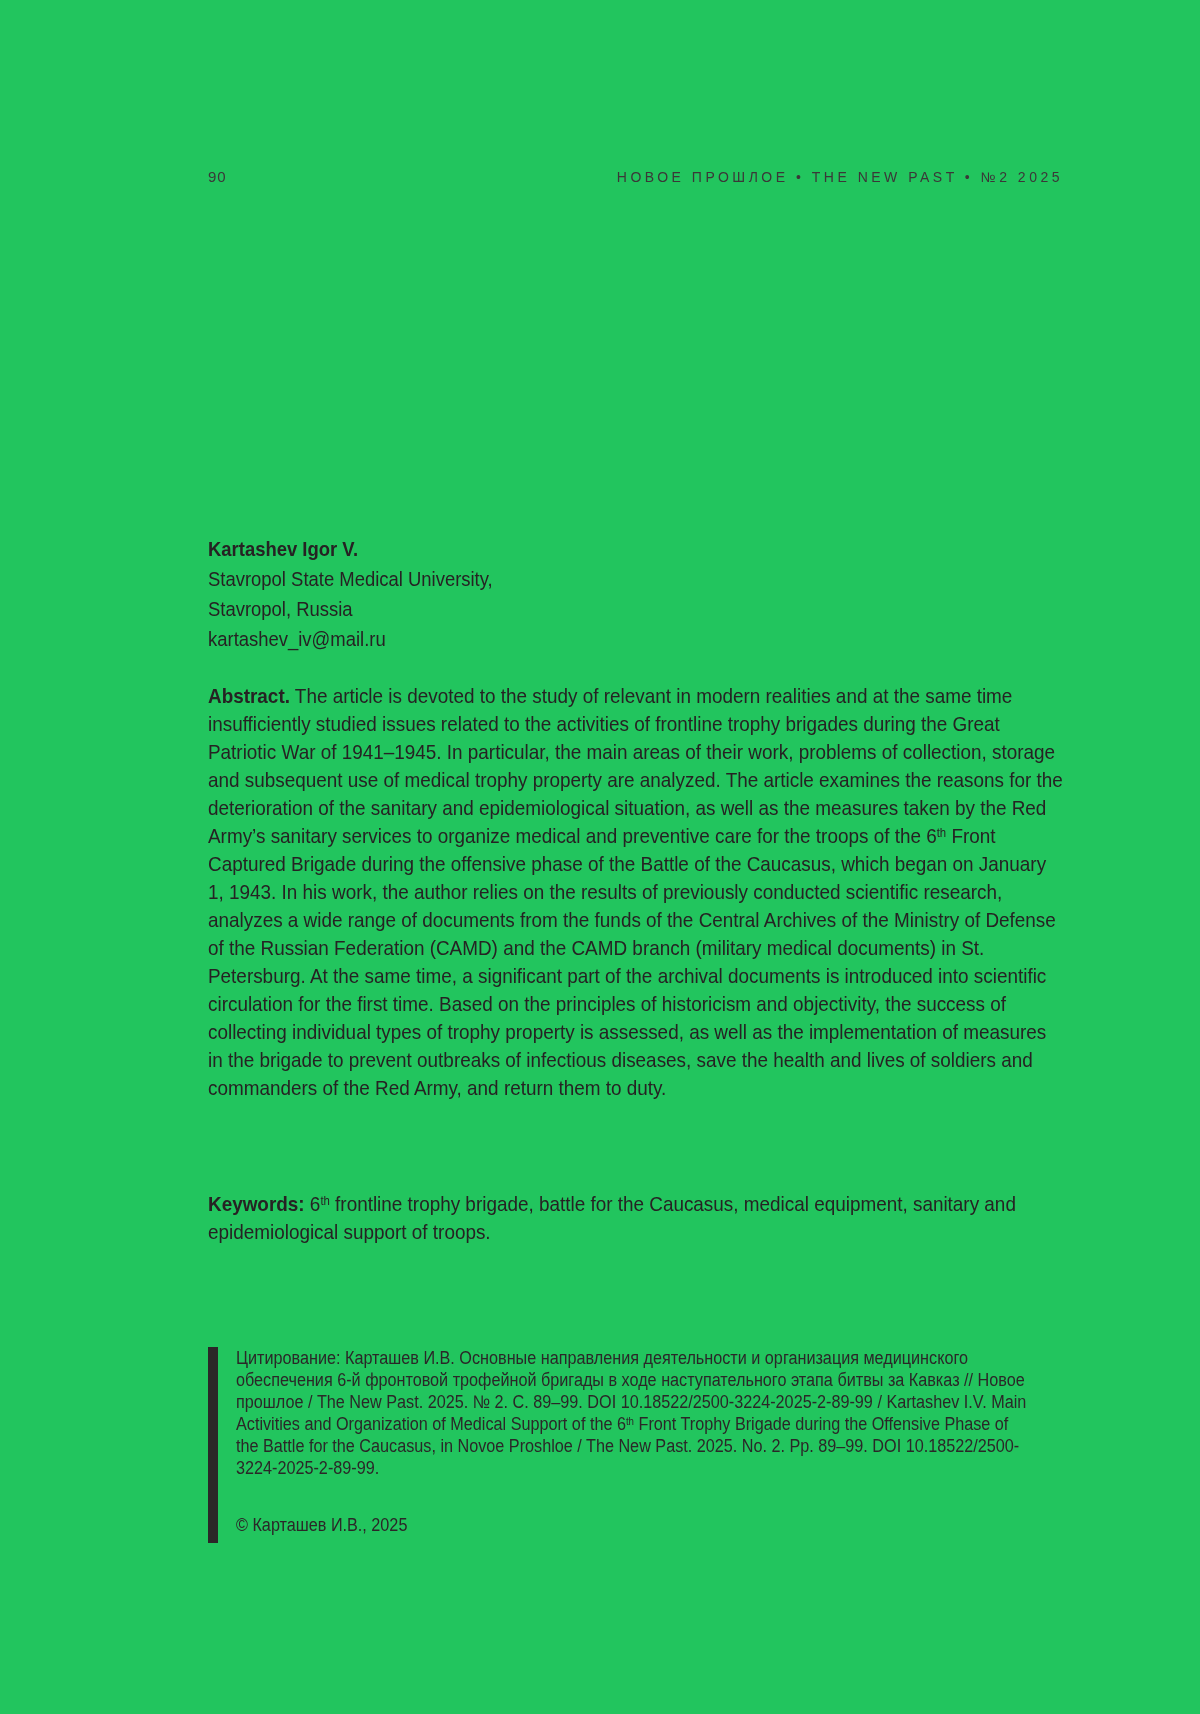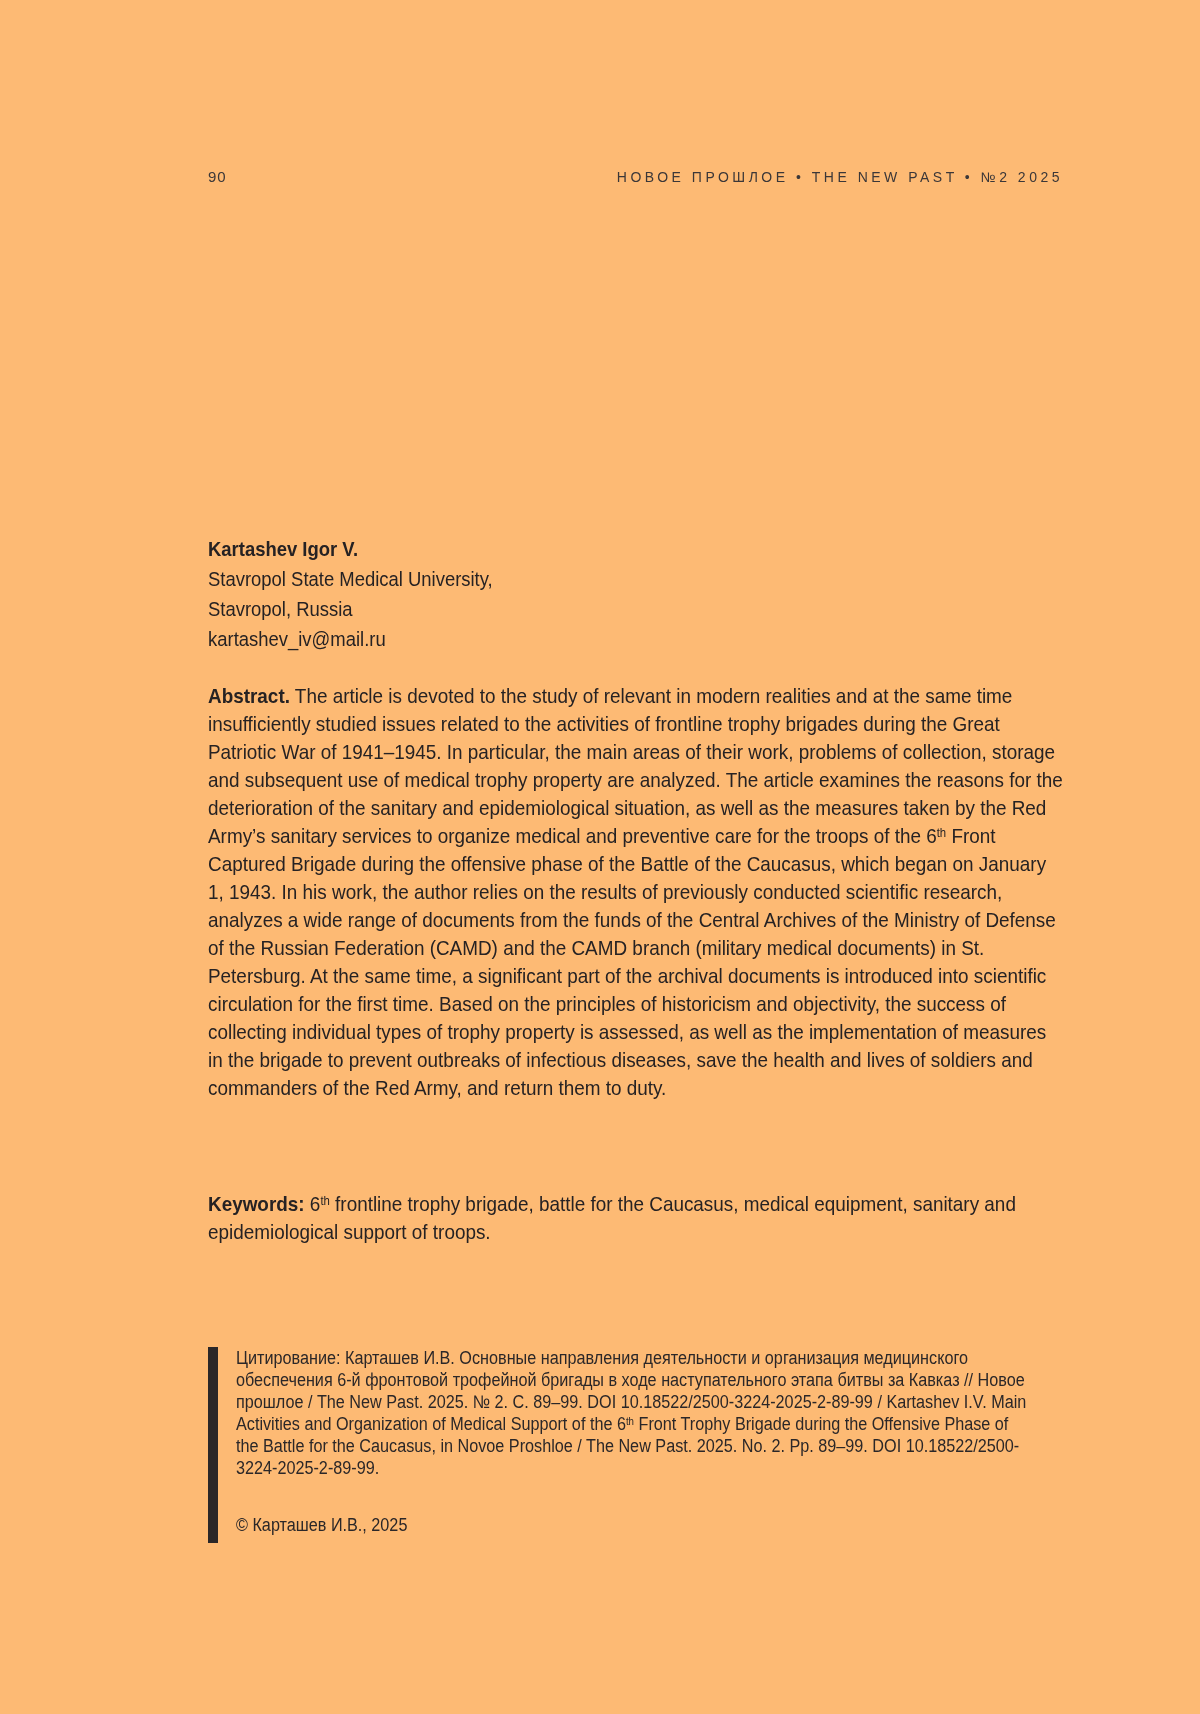--- a/index.html
+++ b/index.html
@@ -1,20 +1,20 @@
 <!DOCTYPE html>
 <html><head>
 <meta charset="utf-8">
 <style>
   html, body { margin: 0; padding: 0; background: #ffffff; }
   .page {
     position: relative;
     width: 1200px;
     height: 1714px;
-    background: #fdba74;
+    background: #22c55e;
     font-family: "Liberation Sans", sans-serif;
     color: #262223;
     overflow: hidden;
   }
   
   .header {
     position: absolute;
     top: 168px;
     left: 208px;
     width: 855px;

